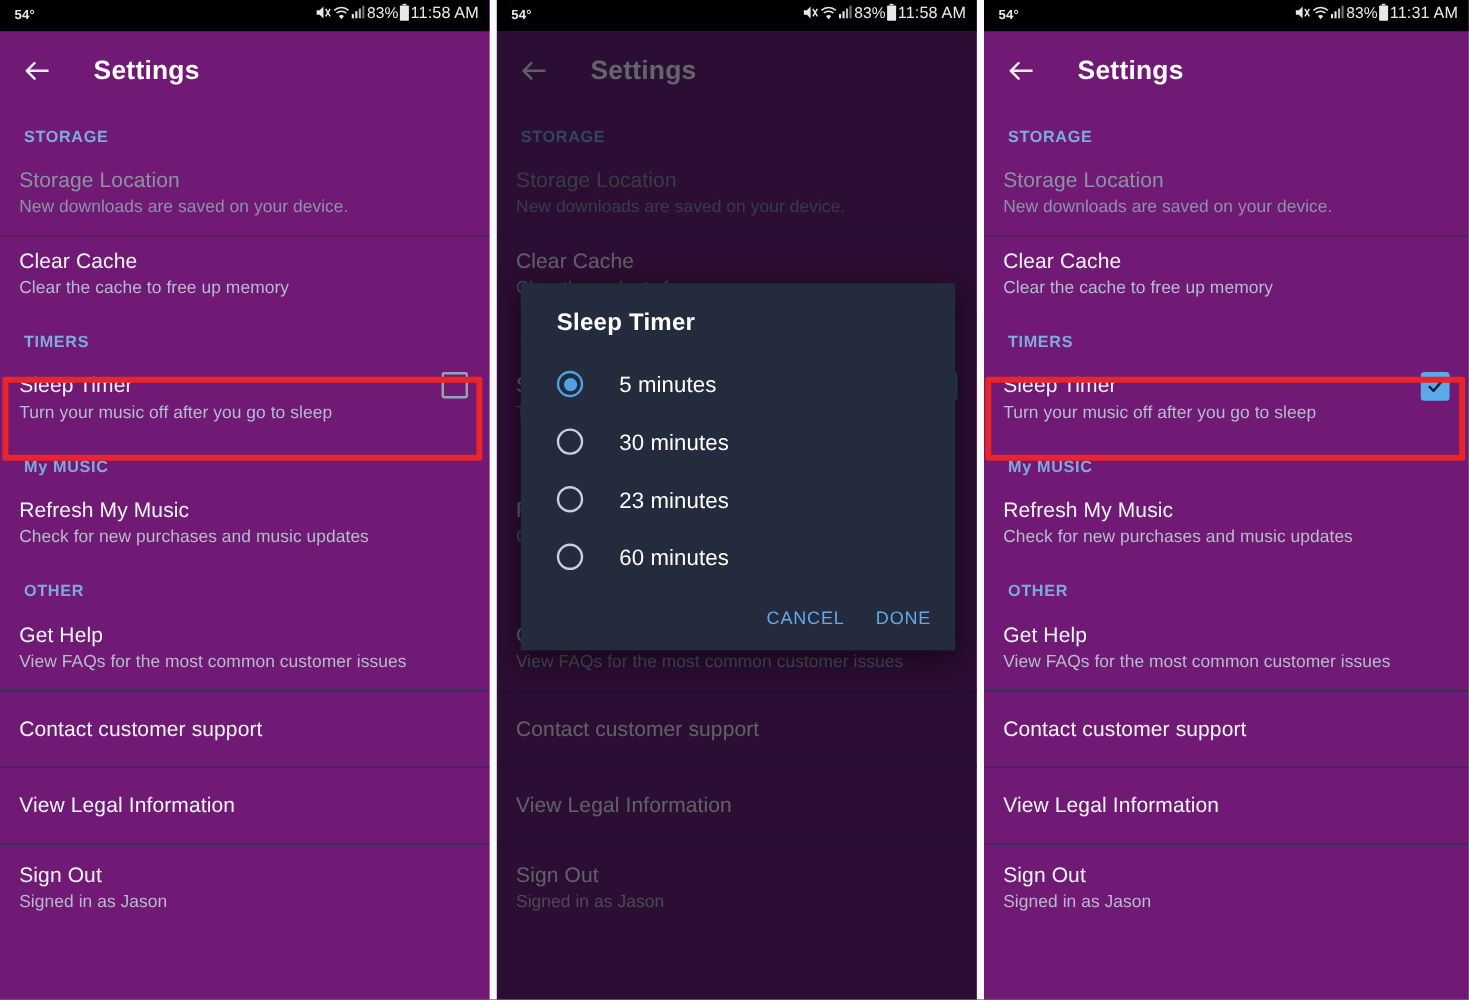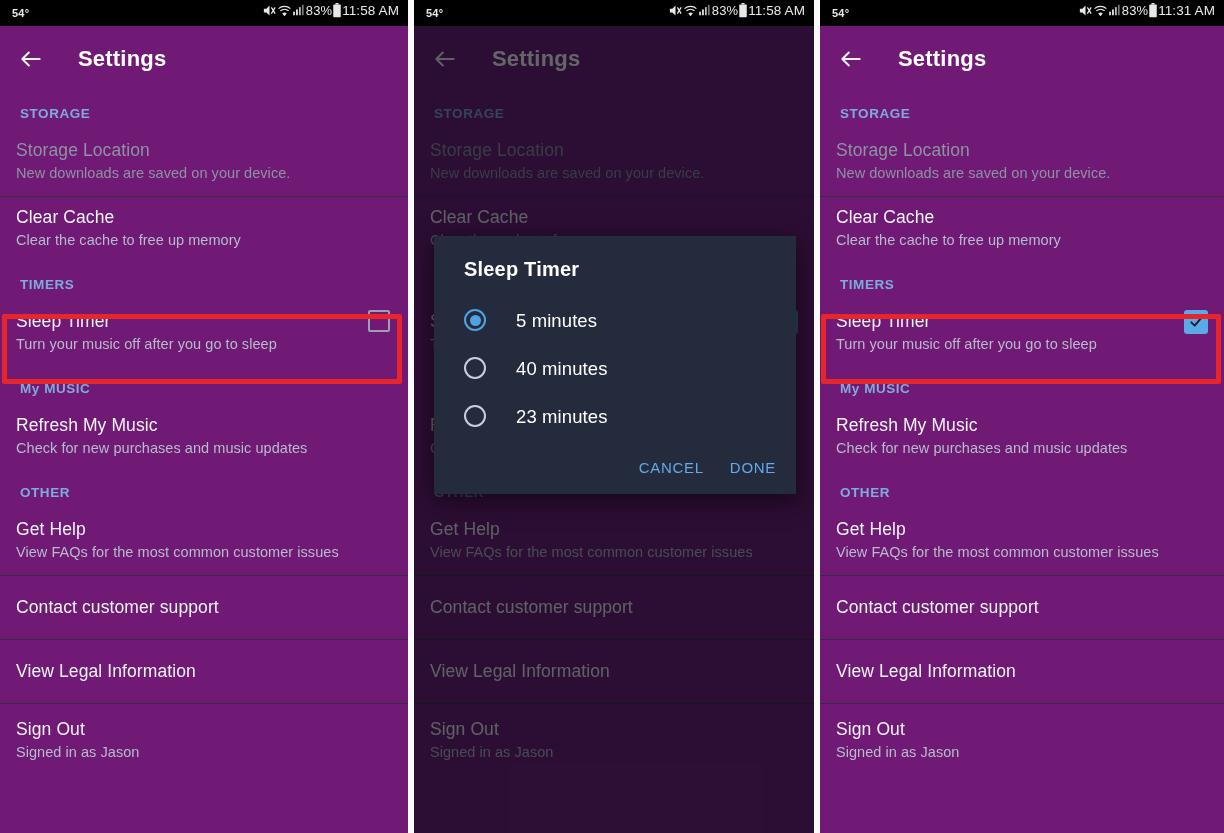--- a/index.html
+++ b/index.html
@@ -364,27 +364,33 @@
           <div class="radio-on">
               <div class="radio-dot"></div>
             </div>
         </div>
         <span class="dlg-opt-label">5 minutes</span>
       </div>
       <div class="dlg-opt">
         <div class="radio">
             <div class="radio-outer"></div>
           </div>
-        <span class="dlg-opt-label">40 minutes</span>
+        <span class="dlg-opt-label">30 minutes</span>
       </div>
       <div class="dlg-opt">
         <div class="radio">
             <div class="radio-outer"></div>
           </div>
         <span class="dlg-opt-label">23 minutes</span>
+      </div>
+      <div class="dlg-opt">
+        <div class="radio">
+            <div class="radio-outer"></div>
+          </div>
+        <span class="dlg-opt-label">60 minutes</span>
       </div>
 
       <div class="dlg-actions">
         <button class="dlg-btn">CANCEL</button>
         <button class="dlg-btn">DONE</button>
       </div>
     </div>
   </div>
 
   <div class="gap"></div>

